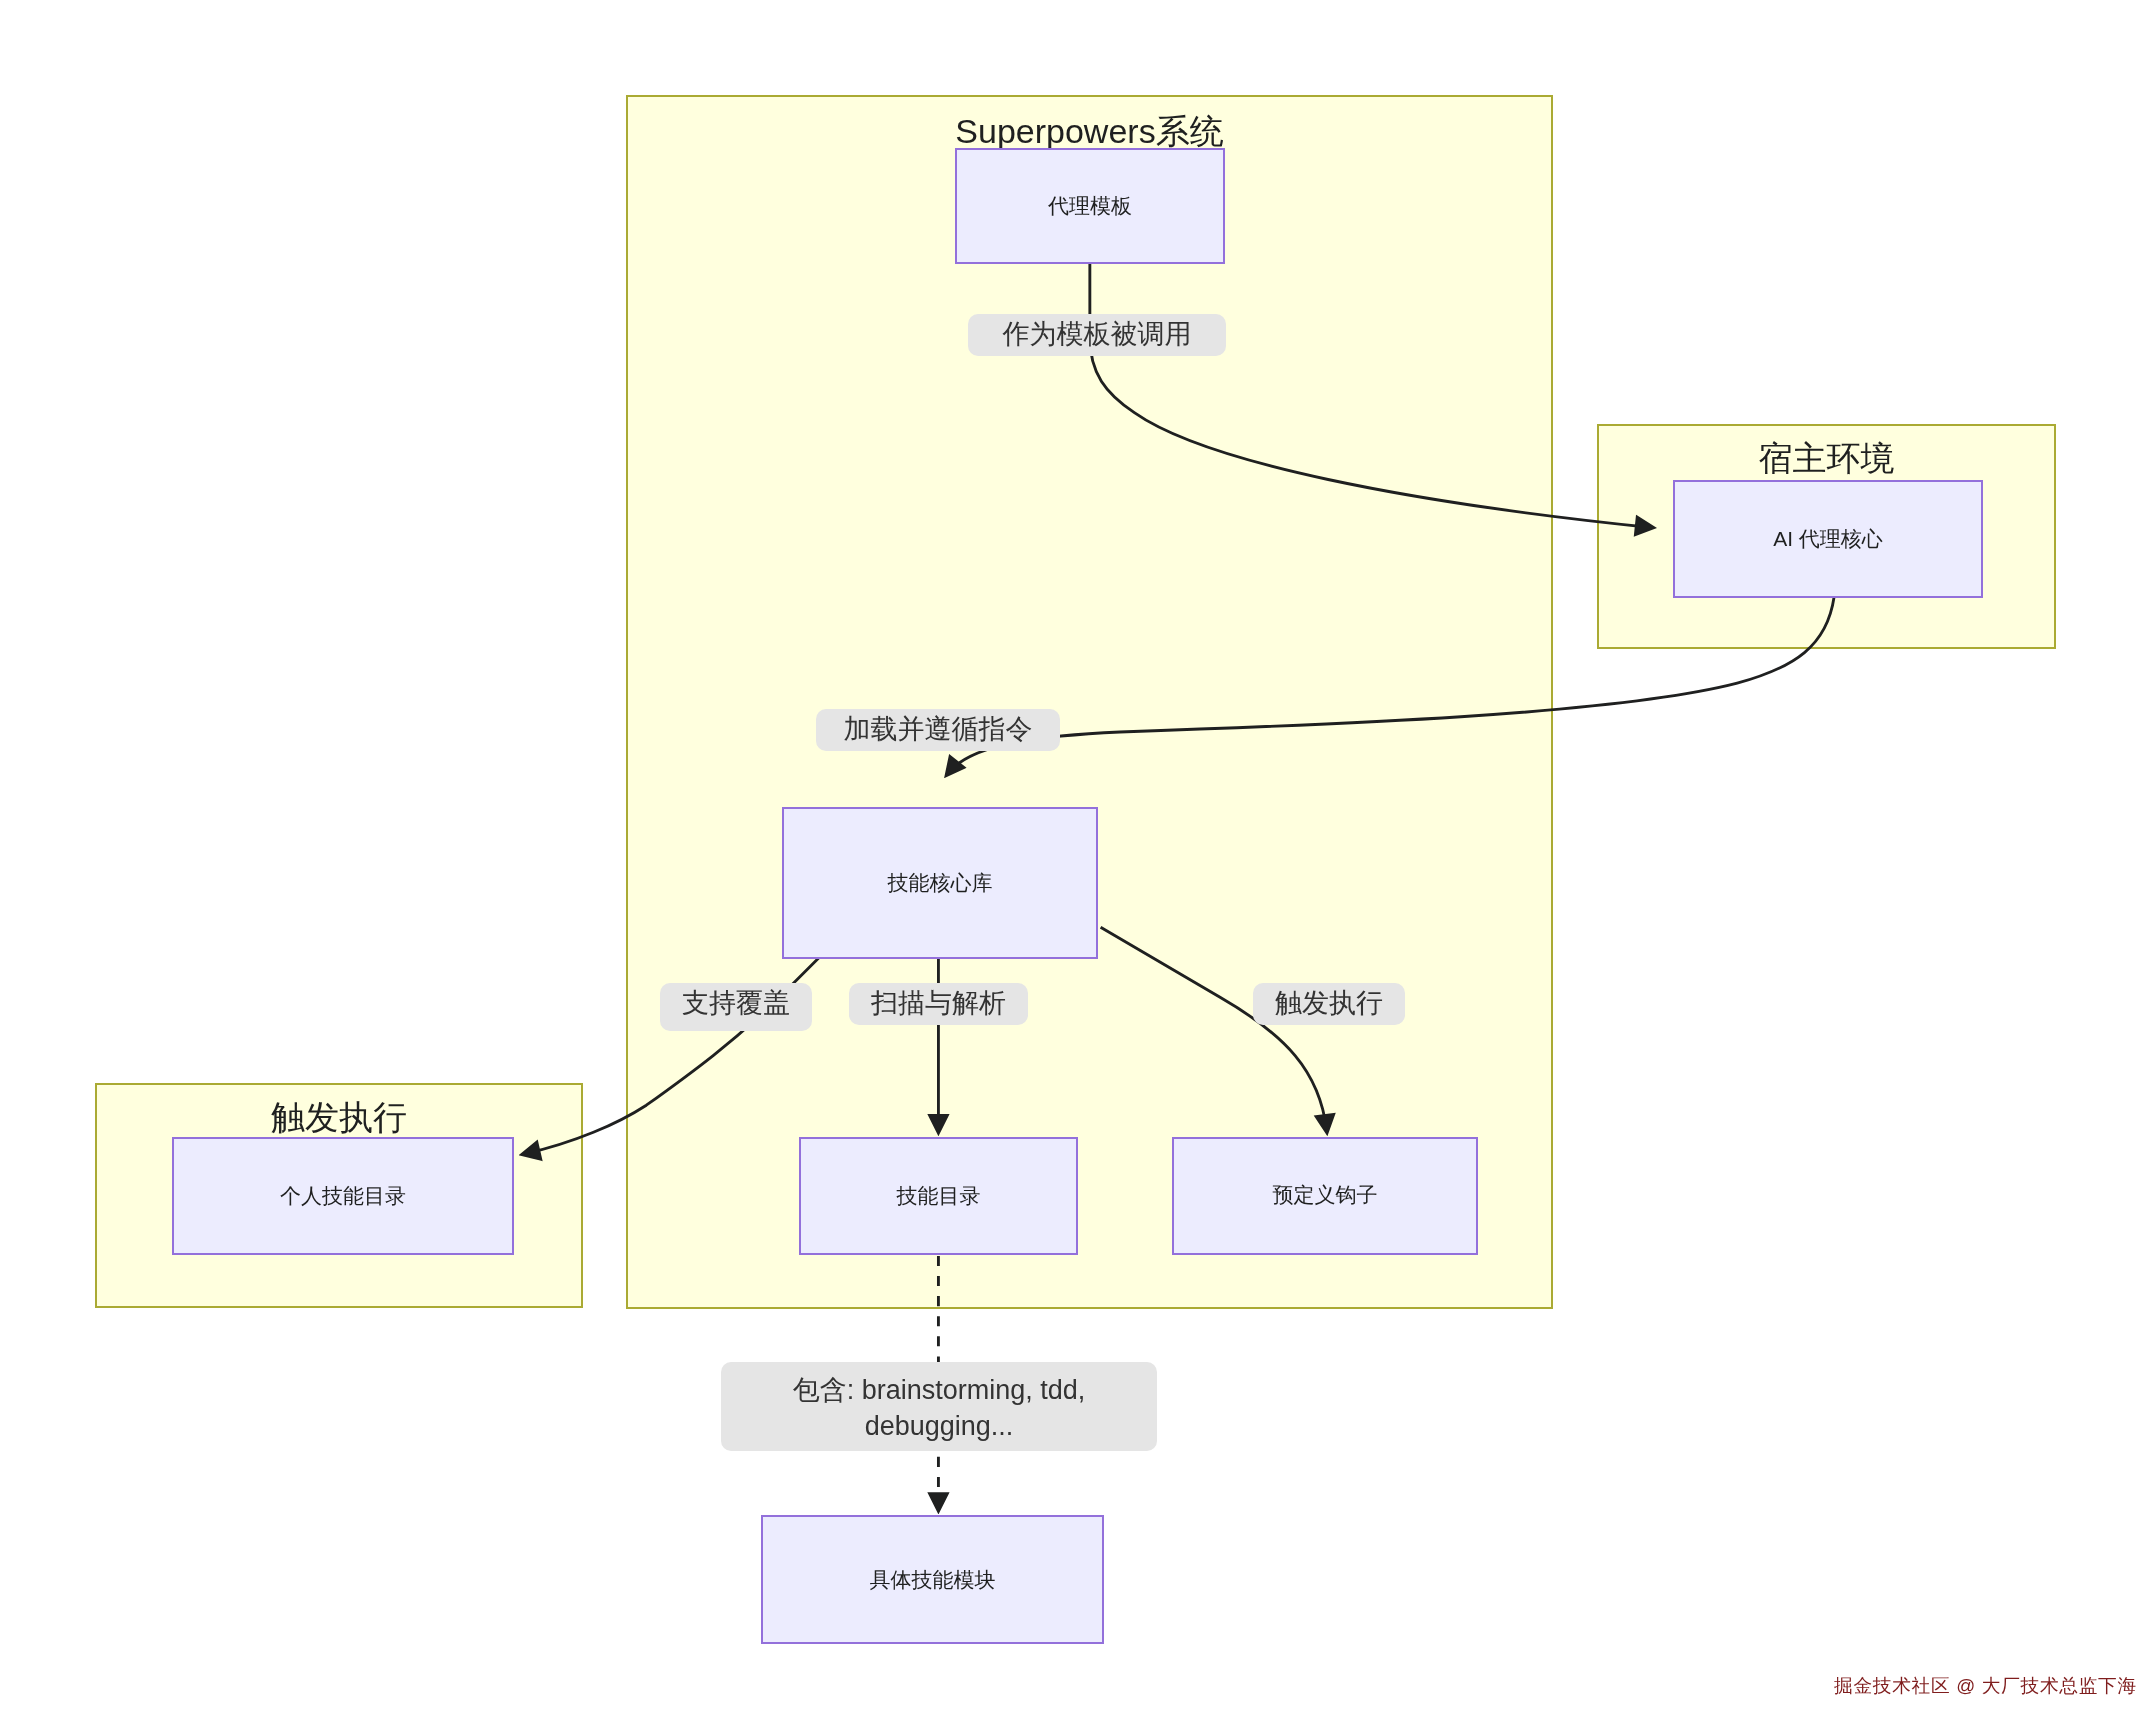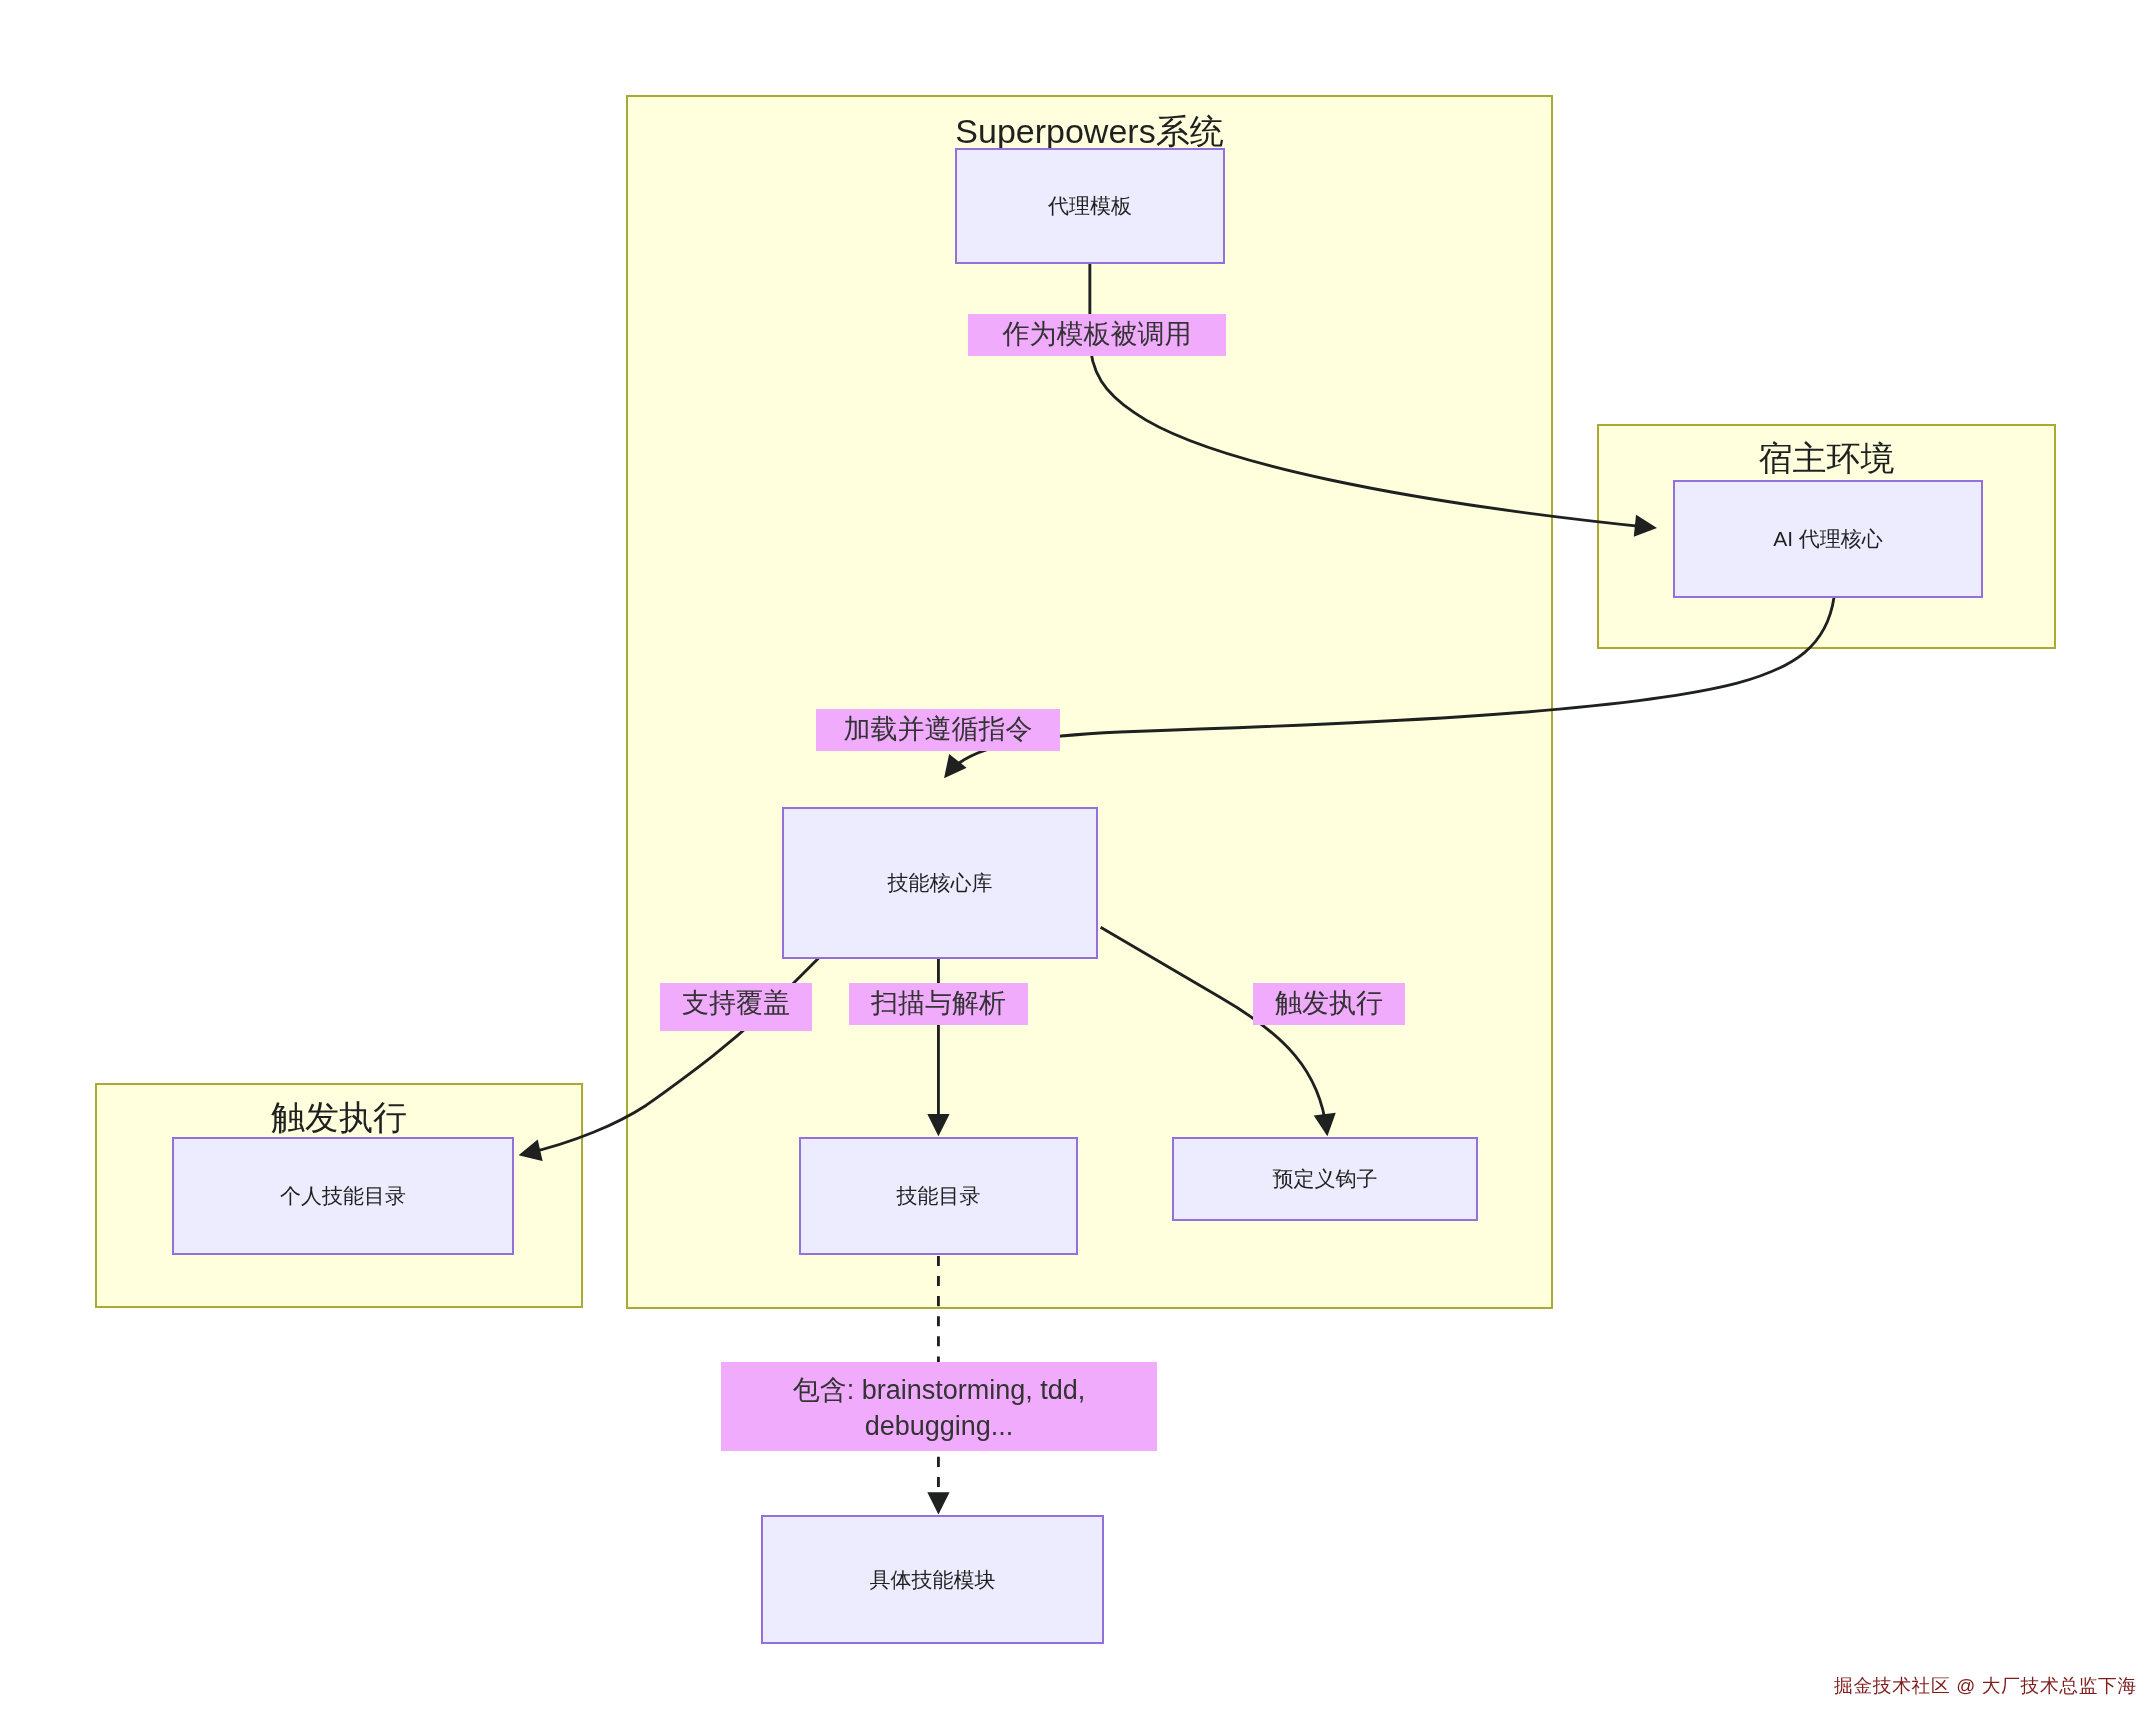--- a/index.html
+++ b/index.html
@@ -6,23 +6,23 @@
   body{width:2151px;height:1731px;position:relative;overflow:hidden;
        font-family:"Liberation Sans","DejaVu Sans",sans-serif;color:#1f2020;}
   #stage{position:absolute;left:0;top:0;width:2151px;height:1731px;}
   svg.wires{position:absolute;left:0;top:0;width:2151px;height:1731px;overflow:visible;}
   .cluster{position:absolute;background:#ffffde;border:2.2px solid #aaaa33;box-sizing:border-box;}
   .cluster-title{position:absolute;left:0;right:0;text-align:center;font-size:34px;
                  line-height:1.1;color:#1f2020;white-space:nowrap;}
   .node{position:absolute;background:#ececfe;border:2.2px solid #9370db;box-sizing:border-box;
         display:flex;align-items:center;justify-content:center;text-align:center;
         font-size:21px;line-height:1.2;color:#1f2020;}
-  .edge-label{position:absolute;background:#f0abfc;color:#333333;font-size:27px;
+  .edge-label{position:absolute;background:#e5e5e5;color:#333333;font-size:27px;
               line-height:1.35;text-align:center;white-space:pre;padding:1.4px 4.3px;
-              box-sizing:border-box;}
+              box-sizing:border-box;border-radius:10px;}
   .watermark{position:absolute;font-size:18.7px;color:#7f1d1d;white-space:nowrap;letter-spacing:0.7px;}
 </style>
 </head>
 <body>
 
 <div id="stage">
 
   <div class="cluster" style="left:626px;top:95px;width:927px;height:1214px;">
     <div class="cluster-title" style="top:16px;">Superpowers系统</div>
   </div>
@@ -72,21 +72,21 @@
   </div>
 
   <div class="node" style="left:172px;top:1137px;width:342px;height:118px;">
     <span>个人技能目录</span>
   </div>
 
   <div class="node" style="left:799px;top:1137px;width:279px;height:118px;">
     <span>技能目录</span>
   </div>
 
-  <div class="node" style="left:1172px;top:1137px;width:306px;height:84px;">
+  <div class="node" style="left:1172px;top:1137px;width:306px;height:118px;font-family:Liberation Serif, serif;">
     <span>预定义钩子</span>
   </div>
 
   <div class="node" style="left:761px;top:1515px;width:343px;height:129px;">
     <span>具体技能模块</span>
   </div>
 
   <div class="edge-label" style="left:968px;top:314px;width:258px;height:42px;line-height:39px;">作为模板被调用</div>
 
   <div class="edge-label" style="left:816px;top:709px;width:244px;height:42px;line-height:39px;">加载并遵循指令</div>

